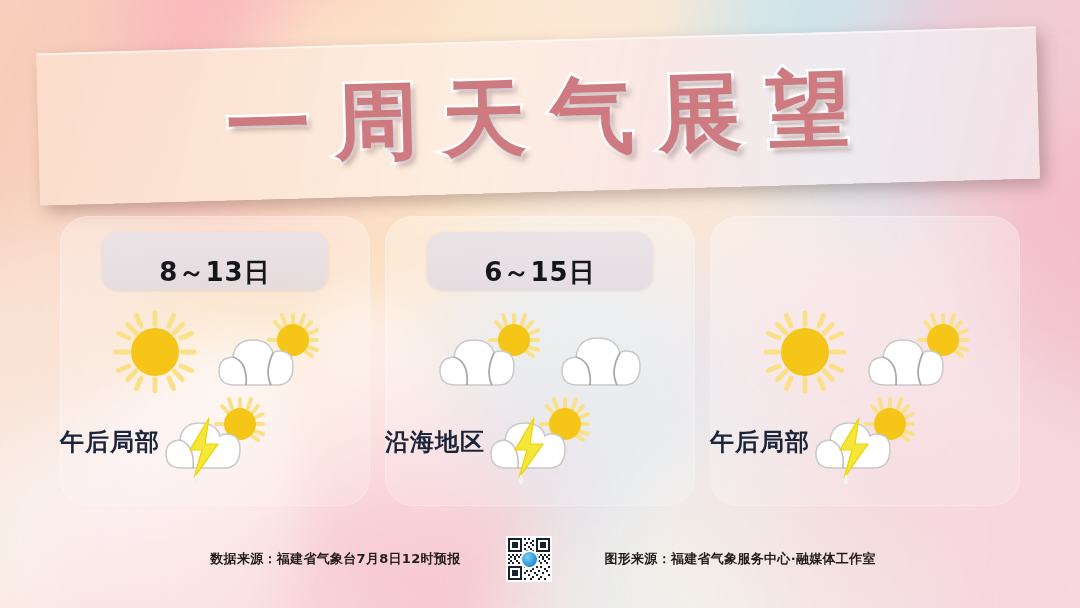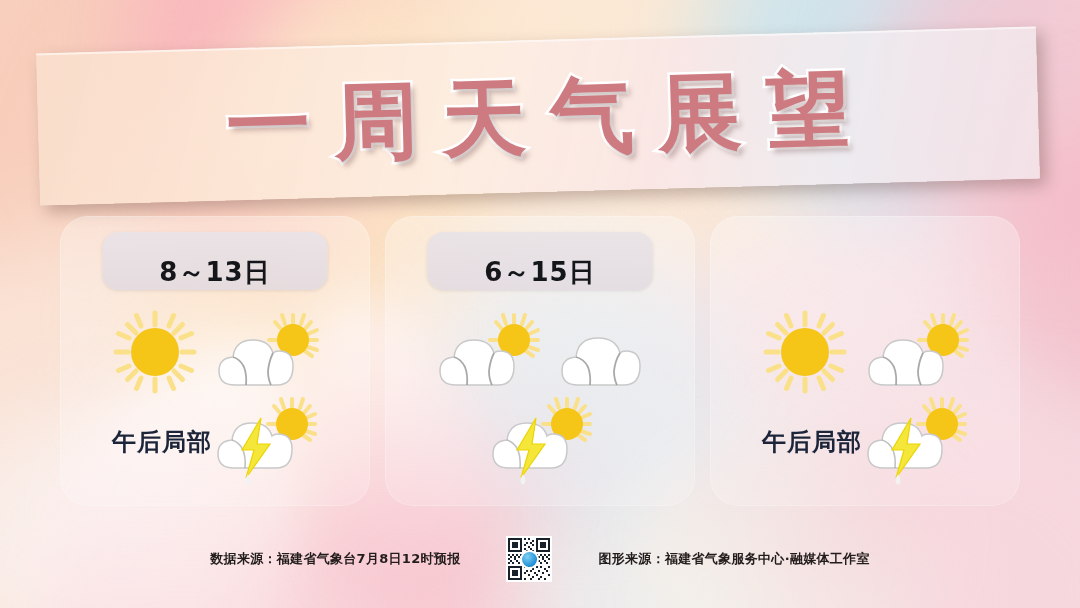--- a/index.html
+++ b/index.html
@@ -122,21 +122,21 @@
   
   .row-top {
     position:absolute; left:0; right:0; top:96px;
     height:80px;
     display:flex; align-items:center; justify-content:center;
     gap:12px;
   }
   .row-bottom {
     position:absolute; left:0; right:0; top:186px;
     height:80px;
-    display:flex; align-items:center; justify-content:center;
+    display:flex; align-items:center; justify-content:flex-start;
   }
   .cond-label {
     font-size:24px; font-weight:700;
     color:#1b2438;
     letter-spacing:1px;
     font-family:"DejaVu Sans","Liberation Sans",sans-serif;
     white-space:nowrap;
   }
   .ico { display:block; }
 
@@ -148,20 +148,21 @@
     display:flex; align-items:center; justify-content:center;
     gap:46px;
   }
   .foot-text {
     font-size:13px;
     font-weight:700;
     color:#231c1c;
     letter-spacing:.3px;
     font-family:"DejaVu Sans","Liberation Sans",sans-serif;
     white-space:nowrap;
+    margin-left:6px;
   }
   .qr {
     width:46px; height:46px;
     position:relative;
     background:#ffffff;
     flex:0 0 auto;
   }
   .qr svg { display:block; }
   .qr-logo {
     position:absolute; left:50%; top:50%;
@@ -302,20 +303,21 @@
           <path d="M60 44 Q56 52 55 62 Q55 70 58 76" fill="none" stroke="#9a9a9a" stroke-width="1.8" opacity=".85"></path>
         </svg>
 
         <svg class="ico" width="92" height="86" viewBox="0 0 92 86">
           <path d="M24 76 Q8 76 8 62 Q8 49 22 48 Q24 29 44 29 Q62 29 66 44 Q68 42 72 42 Q86 42 86 57 Q86 76 70 76 Z" fill="#ffffff" stroke="#c9c9c9" stroke-width="1.5"></path>
           <path d="M22 48 Q30 50 34 58 Q37 66 36 76" fill="none" stroke="#9a9a9a" stroke-width="1.8" opacity=".85"></path>
           <path d="M66 44 Q61 52 60 62 Q60 70 63 76" fill="none" stroke="#9a9a9a" stroke-width="1.8" opacity=".85"></path>
         </svg>
       </div>
       <div class="row-bottom">
+        <span class="cond-label">沿海地区</span>
         <svg class="ico" width="106" height="96" viewBox="0 0 106 96">
           <g stroke="#FBE08A" stroke-width="4" stroke-linecap="round">
             <line x1="80" y1="5" x2="80" y2="14"></line>
             <line x1="62" y1="12" x2="68" y2="19"></line>
             <line x1="98" y1="12" x2="92" y2="19"></line>
             <line x1="56" y1="30" x2="65" y2="30"></line>
             <line x1="103" y1="30" x2="94" y2="30"></line>
             <line x1="98" y1="46" x2="91" y2="41"></line>
             <line x1="69" y1="5" x2="72" y2="14"></line>
             <line x1="91" y1="5" x2="88" y2="14"></line>

